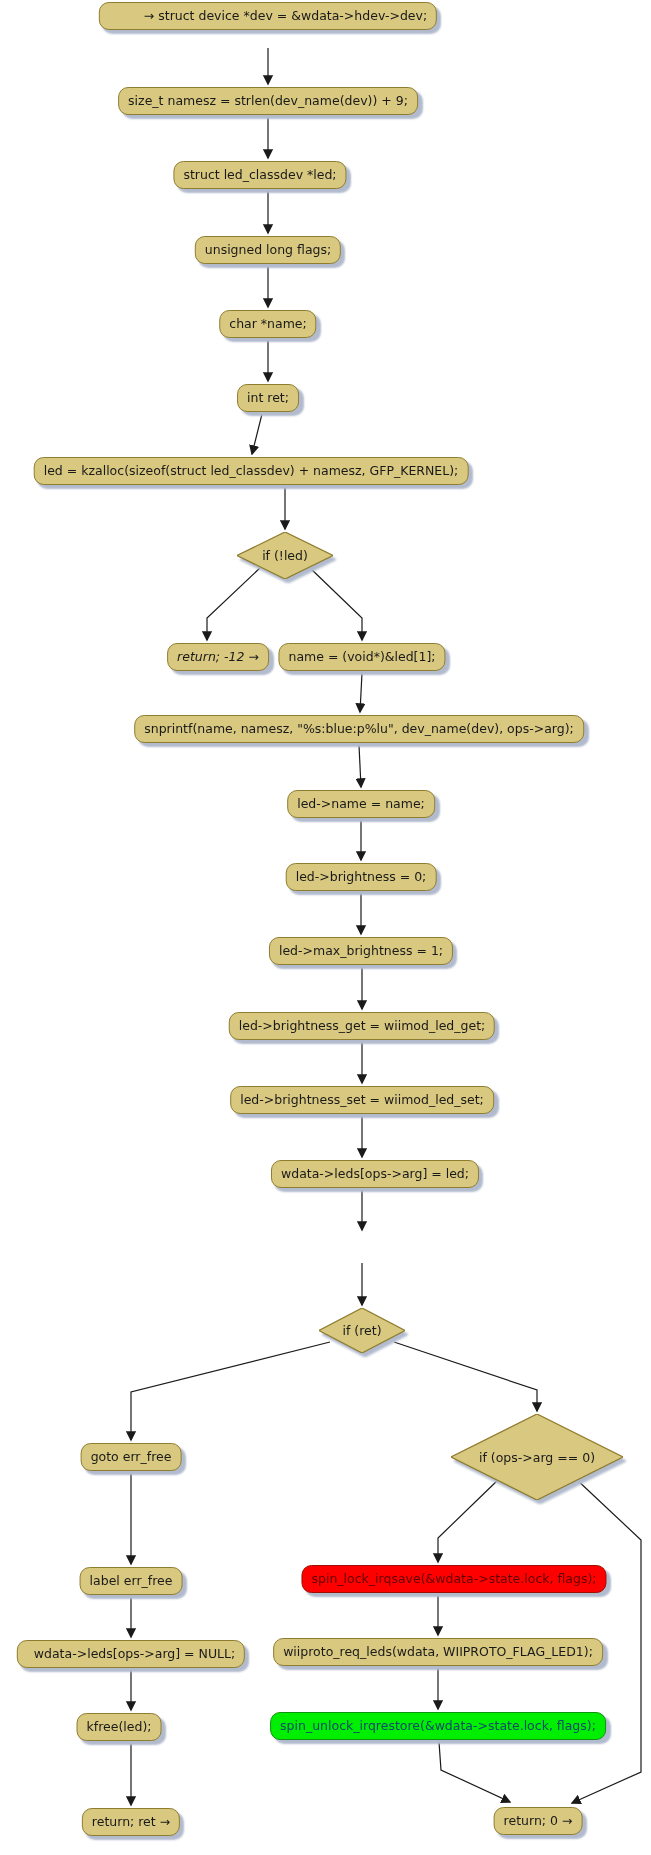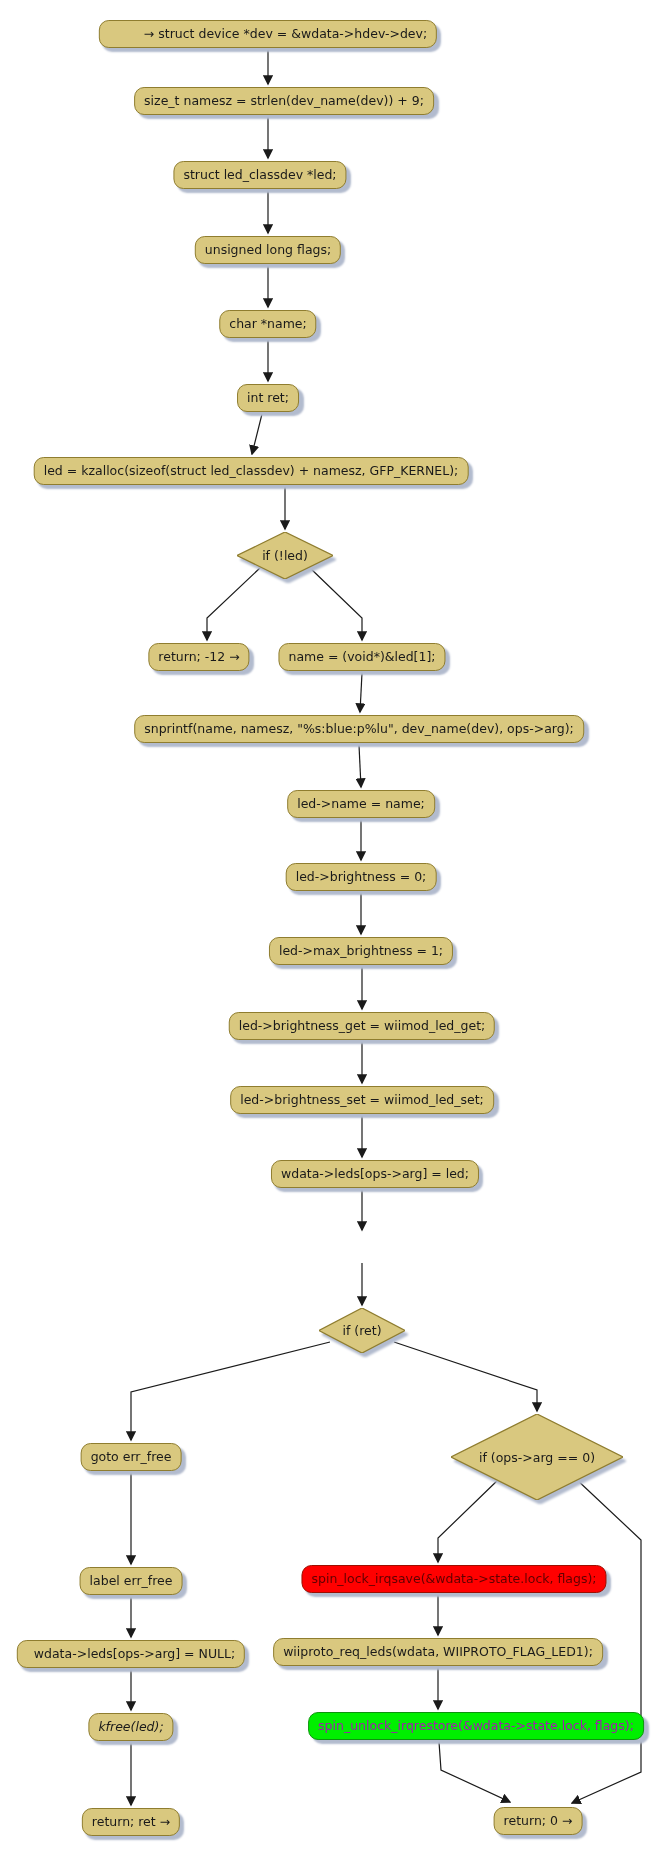--- a/index.html
+++ b/index.html
@@ -25,22 +25,21 @@
     box-shadow:4px 4px 2px var(--shadow,#b2bbce);
   }
   .node-red{
     background:var(--lock-fill,#ff0000);
     border-color:var(--lock-border,#9c0f00);
     color:var(--lock-text,#600000);
   }
   .node-green{
     background:var(--unlock-fill,#00ef00);
     border-color:var(--unlock-border,#0d930d);
-    color:#a21caf;
-    margin-left:38px;
+    color:#0c4a6e;
   }
   .diamond{
     position:absolute;z-index:2;
     transform:translateX(-50%);
   }
   .diamond svg{display:block;filter:drop-shadow(3px 4px 1px var(--shadow,#b2bbce));}
   .diamond polygon{fill:var(--node-fill,#d9c87f);stroke:var(--node-border,#8f7d2f);stroke-width:1.3;}
   .dlabel{
     position:absolute;left:0;top:0;right:0;bottom:0;
     display:flex;align-items:center;justify-content:center;
@@ -82,56 +81,56 @@
     <polyline points="131,1597 131,1637" marker-end="url(#arrow)"></polyline>
     <polyline points="131,1670 131,1710" marker-end="url(#arrow)"></polyline>
     <polyline points="131,1743 131,1805" marker-end="url(#arrow)"></polyline>
     <polyline points="500,1478 438,1538 438,1562" marker-end="url(#arrow)"></polyline>
     <polyline points="438,1595 438,1635" marker-end="url(#arrow)"></polyline>
     <polyline points="438,1668 438,1709" marker-end="url(#arrow)"></polyline>
     <polyline points="439,1742 441,1770 510,1802" marker-end="url(#arrow)"></polyline>
     <polyline points="575,1478 641,1540 641,1772 572,1803" marker-end="url(#arrow)"></polyline>
   </svg>
 
-  <div class="node" style="left:268px;top:20px;padding-left:44px;">→ struct device *dev = &amp;wdata-&gt;hdev-&gt;dev;</div>
-  <div class="node" style="left:268px;top:87px;margin-left:16px;">size_t namesz = strlen(dev_name(dev)) + 9;</div>
+  <div class="node" style="left:268px;top:2px;padding-left:44px;">→ struct device *dev = &amp;wdata-&gt;hdev-&gt;dev;</div>
+  <div class="node" style="left:268px;top:87px;">size_t namesz = strlen(dev_name(dev)) + 9;</div>
   <div class="node" style="left:260px;top:161px;">struct led_classdev *led;</div>
   <div class="node" style="left:268px;top:236px;">unsigned long flags;</div>
   <div class="node" style="left:268px;top:310px;">char *name;</div>
   <div class="node" style="left:268px;top:384px;">int ret;</div>
   <div class="node" style="left:251px;top:457px;">led = kzalloc(sizeof(struct led_classdev) + namesz, GFP_KERNEL);</div>
 
   <div class="diamond" style="left:285px;top:532px;width:96px;height:47px;">
     <svg width="96" height="47" viewBox="0 0 96 47">
         <polygon points="48,0 96,23.5 48,47 0,23.5"></polygon>
       </svg>
     <span class="dlabel">if (!led)</span>
   </div>
 
-  <div class="node" style="left:199px;top:643px;">return; -12 →</div>
+  <div class="node" style="left:218px;top:643px;font-style:italic;">return; -12 →</div>
   <div class="node" style="left:362px;top:643px;">name = (void*)&amp;led[1];</div>
   <div class="node" style="left:359px;top:715px;">snprintf(name, namesz, "%s:blue:p%lu", dev_name(dev), ops-&gt;arg);</div>
   <div class="node" style="left:361px;top:790px;">led-&gt;name = name;</div>
   <div class="node" style="left:361px;top:863px;">led-&gt;brightness = 0;</div>
   <div class="node" style="left:361px;top:937px;">led-&gt;max_brightness = 1;</div>
   <div class="node" style="left:362px;top:1012px;">led-&gt;brightness_get = wiimod_led_get;</div>
   <div class="node" style="left:362px;top:1086px;">led-&gt;brightness_set = wiimod_led_set;</div>
   <div class="node" style="left:375px;top:1160px;text-align:right;">wdata-&gt;leds[ops-&gt;arg] = led;</div>
 
   <div class="diamond" style="left:362px;top:1308px;width:86px;height:45px;">
     <svg width="86" height="45" viewBox="0 0 86 45">
         <polygon points="43,0 86,22.5 43,45 0,22.5"></polygon>
       </svg>
     <span class="dlabel">if (ret)</span>
   </div>
 
   <div class="node" style="left:131px;top:1443px;">goto err_free</div>
   <div class="node" style="left:131px;top:1567px;">label err_free</div>
   <div class="node" style="left:131px;top:1640px;padding-left:16px;">wdata-&gt;leds[ops-&gt;arg] = NULL;</div>
-  <div class="node" style="left:131px;top:1713px;font-style:italic;">kfree(led);</div>
+  <div class="node" style="left:119px;top:1713px;">kfree(led);</div>
   <div class="node" style="left:131px;top:1808px;">return; ret →</div>
 
   <div class="diamond" style="left:537px;top:1414px;width:172px;height:86px;">
     <svg width="172" height="86" viewBox="0 0 172 86">
         <polygon points="86,0 172,43 86,86 0,43"></polygon>
       </svg>
     <span class="dlabel">if (ops-&gt;arg == 0)</span>
   </div>
 
   <div class="node node-red" style="left:454px;top:1565px;">spin_lock_irqsave(&amp;wdata-&gt;state.lock, flags);</div>

